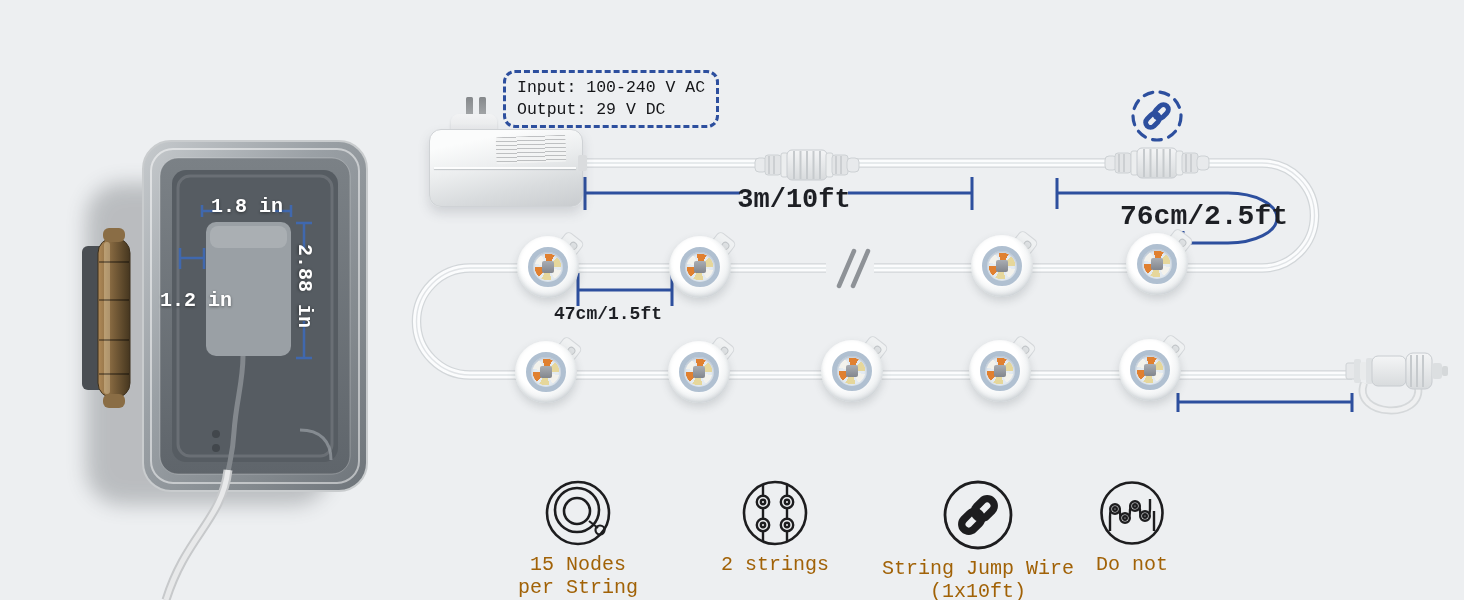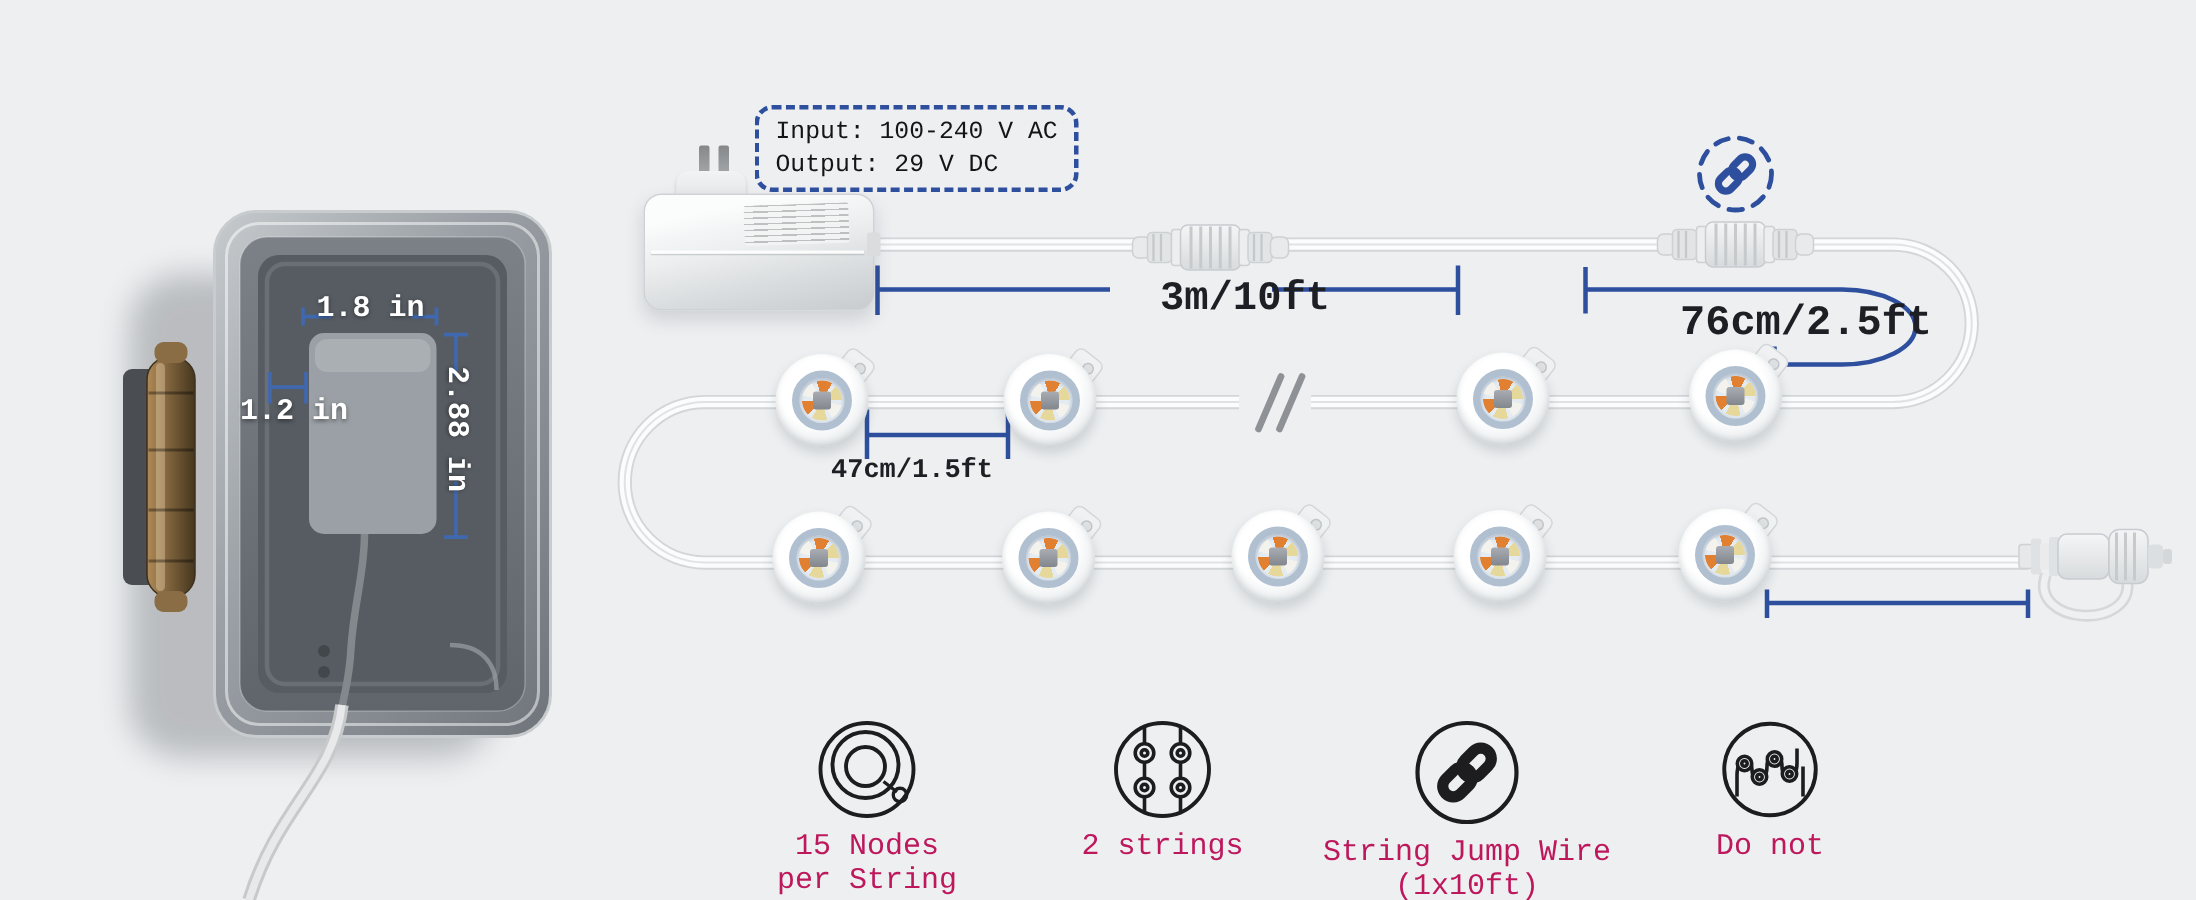--- a/index.html
+++ b/index.html
@@ -6,31 +6,31 @@
   .stage{position:relative;width:1459px;height:600px;background:#edeff1;overflow:hidden;
          font-family:Liberation Mono, monospace;padding-left:17px;}
 
   
   .speclabel{position:absolute;left:503px;top:70px;padding:4px 11px;border:3px dashed #2d4f9e;
     border-radius:12px;font-size:16.5px;line-height:1.32;color:#141518;font-weight:500;white-space:nowrap;}
   .speclabel span{display:block;}
 
   
   .mtext{position:absolute;transform:translate(-50%,-50%);font-weight:600;color:#1d1f24;white-space:nowrap;}
-  .m-3m{left:794px;top:200px;font-size:27px;margin-left:36px;}
+  .m-3m{left:794px;top:200px;font-size:27px;}
   .m-76{left:1204px;top:216px;font-size:28px;}
   .m-47{left:608px;top:314px;font-size:18px;}
   .m-255{left:1264px;top:429px;font-size:26px;}
 
   
   .dim{position:absolute;color:#fff;font-weight:700;font-size:20px;white-space:nowrap;
        text-shadow:0 1px 3px rgba(0,0,0,.45);transform:translate(-50%,-50%);}
   .dim-w{left:247px;top:206px;}
   .dim-h{left:304px;top:286px;transform:translate(-50%,-50%) rotate(90deg);}
-  .dim-d{left:196px;top:275px;}
+  .dim-d{left:196px;top:300px;}
 
   
   .adapter i{position:absolute;display:block;}
   .prong{width:7px;height:30px;background:linear-gradient(#85888b,#b6b9bb);border-radius:1.5px;}
   .prong.p1{left:466px;top:97px;} .prong.p2{left:479px;top:97px;}
   .prongbase{left:451px;top:114px;width:46px;height:32px;border-radius:8px 8px 4px 4px;
     background:linear-gradient(#f2f3f4,#dcdee0);box-shadow:0 2px 3px rgba(0,0,0,.14);}
   .abody{left:429px;top:129px;width:152px;height:76px;border-radius:12px;border:1px solid #cfd2d5;
     background:linear-gradient(168deg,#fbfcfc 18%,#eceeef 45%,#d9dcde 72%,#c9cccf 100%);
     box-shadow:0 6px 12px rgba(70,80,90,.18);}
@@ -68,21 +68,21 @@
       transparent 345deg);
     -webkit-mask:radial-gradient(circle,transparent 0 5.5px,#000 6px 13px,transparent 13.5px);
     mask:radial-gradient(circle,transparent 0 5.5px,#000 6px 13px,transparent 13.5px);}
   .led-node .core{position:absolute;left:50%;top:50%;width:12px;height:12px;margin:-6px 0 0 -6px;
     background:linear-gradient(#a9adb3,#82868d);border-radius:2px;}
 
   
   .feature{position:absolute;top:477px;width:240px;transform:translateX(-50%);text-align:center;}
   .f-icon svg{display:block;margin:0 auto;}
   .f-cap{margin-top:5px;}
-  .f-cap span{display:block;font-size:20px;line-height:1.13;color:#be185d;}
+  .f-cap span{display:block;font-size:20px;line-height:1.13;color:#a16207;}
 </style>
 </head>
 <body>
 
 <div class="stage">
 
   <svg width="1464" height="600" viewBox="0 0 1464 600" style="position:absolute;left:0;top:0">
     <defs>
       <linearGradient id="coverGrad" x1="0" y1="0" x2="1" y2="1">
         <stop offset="0" stop-color="#c6cacd"></stop>
@@ -349,21 +349,21 @@
         <circle r="33" stroke-width="2.8"></circle>
         <use href="#chain" xlink:href="#chain" stroke-width="7.5"></use>
       </svg>
     </div>
     <div class="f-cap">
       <span>String Jump Wire</span>
       <span>(1x10ft)</span>
     </div>
   </div>
 
-  <div class="feature" style="left:1180px">
+  <div class="feature" style="left:1132px">
     <div class="f-icon">
       <svg width="78" height="72" viewBox="-39 -36 78 72" fill="none" stroke="#1d1d1f" stroke-width="2.4">
         <circle r="30.5" stroke-width="2.6"></circle>
         <path d="M-22,18 V4 C-22,-10 -12,-10 -12,0 C-12,10 -2,10 -2,-2 C-2,-14 8,-14 8,-2 C8,8 18,8 18,-4 V-14"></path>
         <line x1="22" y1="-2" x2="22" y2="18"></line>
         <circle cx="-17" cy="-4" r="4.8" fill="#edeff1"></circle>
           <circle cx="-17" cy="-4" r="1.8"></circle>
         <circle cx="-7" cy="5" r="4.8" fill="#edeff1"></circle>
           <circle cx="-7" cy="5" r="1.8"></circle>
         <circle cx="3" cy="-7" r="4.8" fill="#edeff1"></circle>

